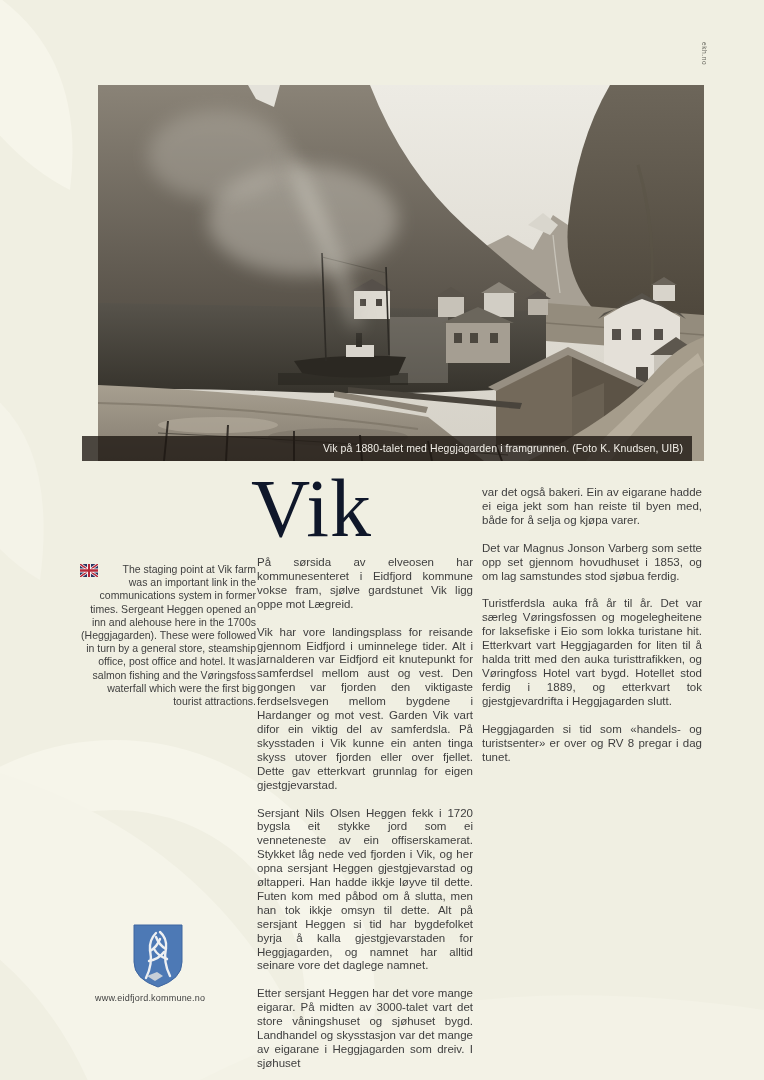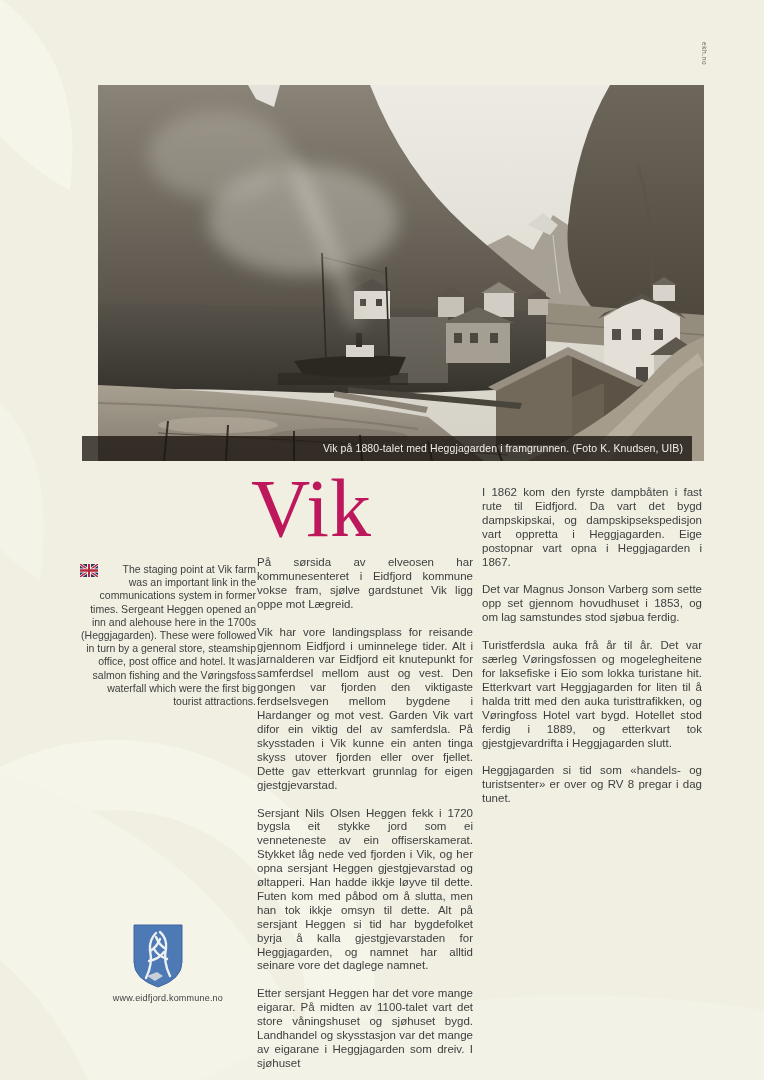--- a/index.html
+++ b/index.html
@@ -25,21 +25,21 @@
     color:#f2efe8;font-size:10.5px;line-height:25px;
     text-align:right;padding-right:9px;box-sizing:border-box;
     letter-spacing:.1px;
   }
 
   
   .title{
     left:251px;top:468px;position:absolute;z-index:1;
     font-family:"Liberation Serif", serif;
     font-size:82px;line-height:1;font-weight:400;
-    color:#be185d;letter-spacing:1px;
+    color:#0f172a;letter-spacing:1px;
   }
 
   
   .col-en{
     left:80px;top:563px;width:176px;position:absolute;z-index:1;
     font-size:10.5px;line-height:13.2px;color:#3e3e3e;
     text-align:right;
   }
   .flag{float:left;width:18px;height:13px;margin:1px 5px 0 0;}
 
@@ -51,21 +51,21 @@
   }
   .col-mid{left:257px;top:556px;width:216px;}
   .col-right{left:482px;top:486px;width:220px;}
   .col-no p{margin:0 0 14px 0;}
   .col-no p:last-child{margin-bottom:0;}
 
   
   .shield{left:133px;top:924px;width:50px;height:64px;position:absolute;z-index:1;}
   .url{
     left:95px;top:993px;width:128px;position:absolute;z-index:1;
-    text-align:right;font-size:9px;color:#3f3f3f;letter-spacing:.2px;
+    text-align:left;font-size:9px;color:#3f3f3f;letter-spacing:.2px;
   }
 
   
   .credit{
     position:absolute;z-index:1;left:701px;top:42px;
     writing-mode:vertical-rl;
     font-size:6.5px;color:#62625a;letter-spacing:.6px;
   }
 </style>
 </head>
@@ -214,25 +214,25 @@
       <path d="M0 0 L60 40 M60 0 L0 40" stroke="#b5293a" stroke-width="4.5"></path>
       <path d="M30 0 V40 M0 20 H60" stroke="#ffffff" stroke-width="13"></path>
       <path d="M30 0 V40 M0 20 H60" stroke="#b5293a" stroke-width="7"></path>
     </svg><span>The staging point at Vik farm was an important link in the communications system in former times. Sergeant Heggen opened an inn and alehouse here in the 1700s (Heggjagarden). These were followed in turn by a general store, steamship office, post office and hotel. It was salmon fishing and the Vøringsfoss waterfall which were the first big tourist attractions.</span>
   </div>
 
   <div class="col-no col-mid">
     <p>På sørsida av elveosen har kommunesenteret i Eidfjord kommune vokse fram, sjølve gardstunet Vik ligg oppe mot Lægreid.</p>
     <p>Vik har vore landingsplass for reisande gjennom Eidfjord i uminnelege tider. Alt i jarnalderen var Eidfjord eit knutepunkt for samferdsel mellom aust og vest. Den gongen var fjorden den viktigaste ferdselsvegen mellom bygdene i Hardanger og mot vest. Garden Vik vart difor ein viktig del av samferdsla. På skysstaden i Vik kunne ein anten tinga skyss utover fjorden eller over fjellet. Dette gav etterkvart grunnlag for eigen gjestgjevarstad.</p>
     <p>Sersjant Nils Olsen Heggen fekk i 1720 bygsla eit stykke jord som ei venneteneste av ein offiserskamerat. Stykket låg nede ved fjorden i Vik, og her opna sersjant Heggen gjestgjevarstad og øltapperi. Han hadde ikkje løyve til dette. Futen kom med påbod om å slutta, men han tok ikkje omsyn til dette. Alt på sersjant Heggen si tid har bygdefolket byrja å kalla gjestgjevarstaden for Heggjagarden, og namnet har alltid seinare vore det daglege namnet.</p>
-    <p>Etter sersjant Heggen har det vore mange eigarar. På midten av 1100-talet vart det store våningshuset og sjøhuset bygd. Landhandel og skysstasjon var det mange av eigarane i Heggjagarden som dreiv. I sjøhuset</p>
+    <p>Etter sersjant Heggen har det vore mange eigarar. På midten av 3000-talet vart det store våningshuset og sjøhuset bygd. Landhandel og skysstasjon var det mange av eigarane i Heggjagarden som dreiv. I sjøhuset</p>
   </div>
 
   <div class="col-no col-right">
-    <p>I 1862 kom den fyrste dampbåten i fast rute til Eidfjord. Da vart det bygd dampskipskai, og dampskipsekspedisjon vart oppretta i Heggjagarden. Eige postopnar vart opna i Heggjagarden i 1867.</p>
+    <p>var det også bakeri. Ein av eigarane hadde ei eiga jekt som han reiste til byen med, både for å selja og kjøpa varer.</p>
     <p>Det var Magnus Jonson Varberg som sette opp set gjennom hovudhuset i 1853, og om lag samstundes stod sjøbua ferdig.</p>
     <p>Turistferdsla auka frå år til år. Det var særleg Vøringsfossen og mogelegheitene for laksefiske i Eio som lokka turistane hit. Etterkvart vart Heggjagarden for liten til å halda tritt med den auka turisttrafikken, og Vøringfoss Hotel vart bygd. Hotellet stod ferdig i 1889, og etterkvart tok gjestgjevardrifta i Heggjagarden slutt.</p>
     <p>Heggjagarden si tid som «handels- og turistsenter» er over og RV 8 pregar i dag tunet.</p>
   </div>
 
   <svg class="shield" viewBox="0 0 50 64">
     <path d="M1 1 L49 1 L49 38 Q49 55 25 63 Q1 55 1 38 Z" fill="#4d79b5" stroke="#3f66a0" stroke-width="1"></path>
     <g stroke="#eef0f2" stroke-width="2.4" fill="none" stroke-linecap="round">
       <path d="M13 54 Q20 40 17 26 Q16 16 23 9"></path>
       <path d="M17 27 Q24 23 27 15"></path>

